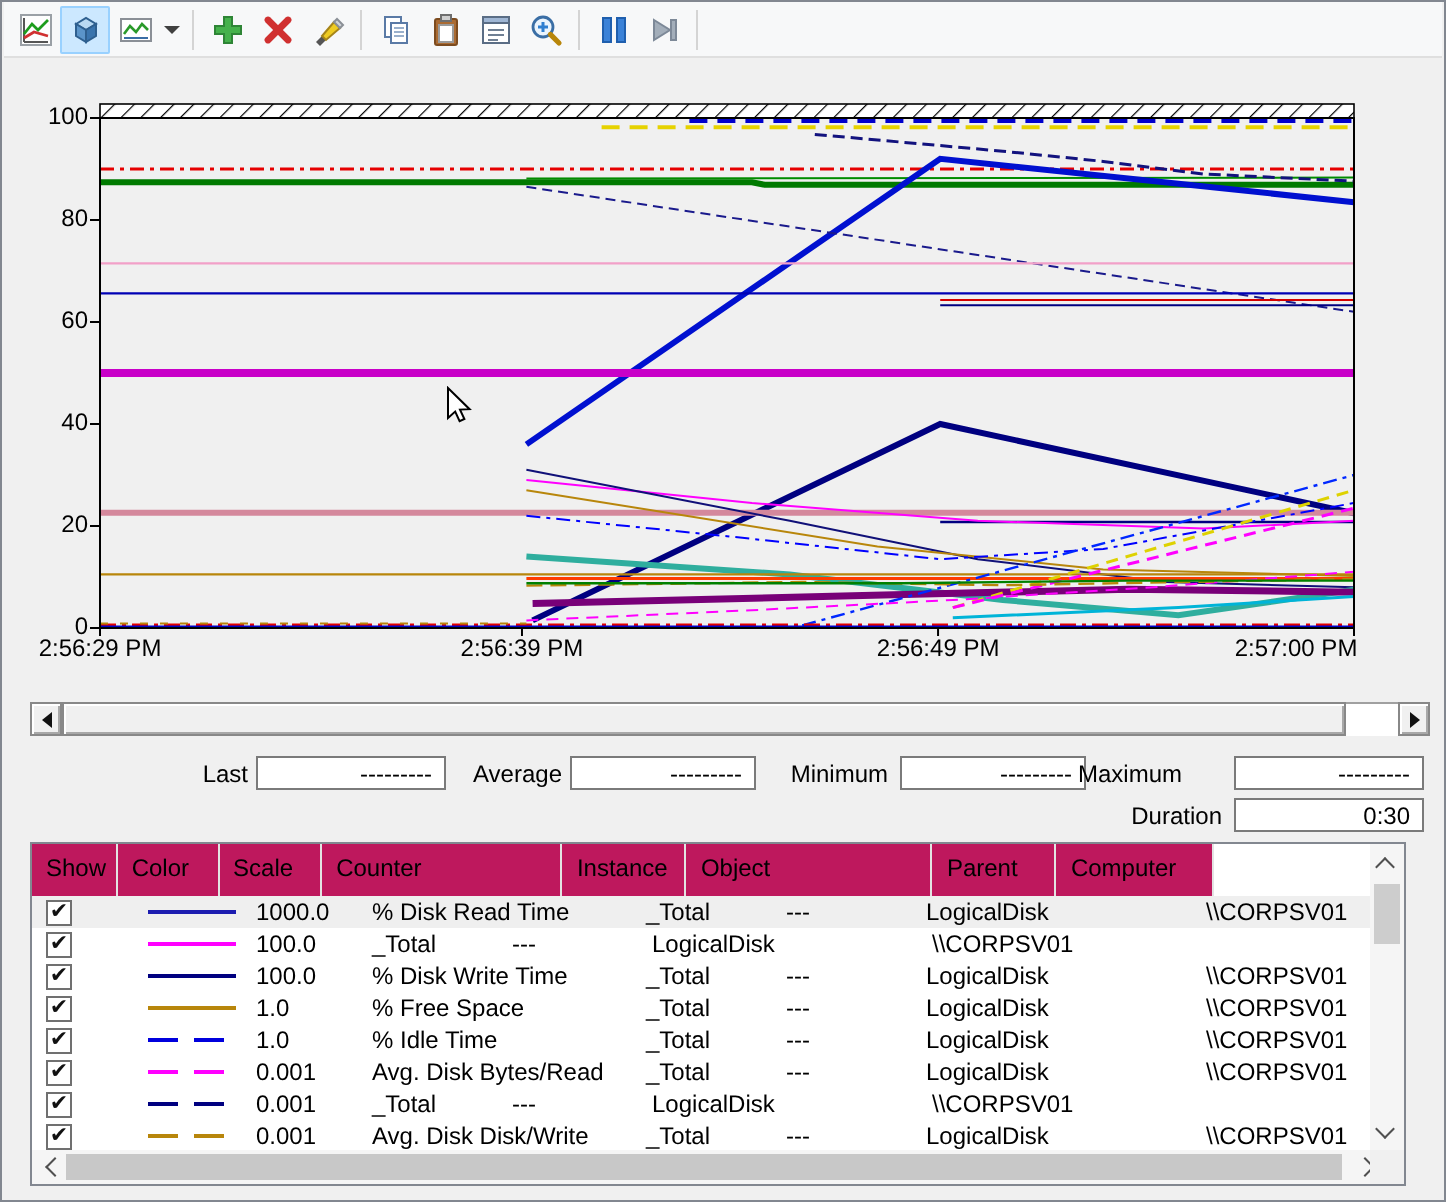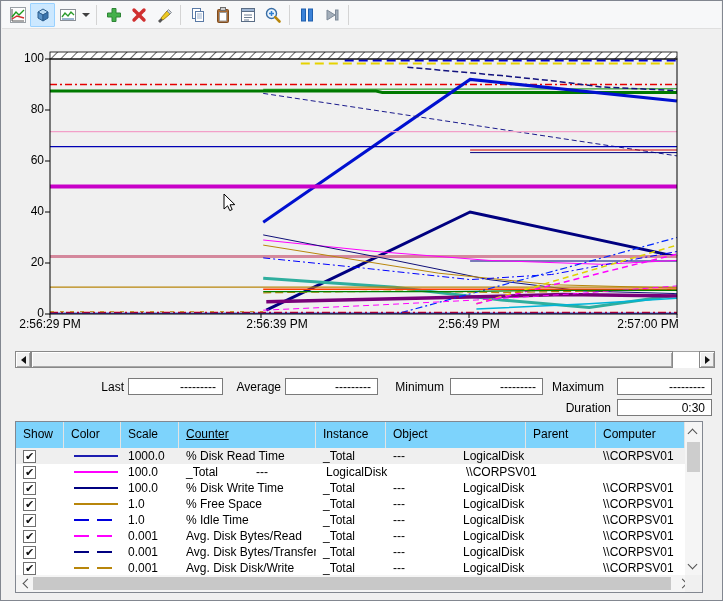--- a/index.html
+++ b/index.html
@@ -36,21 +36,21 @@
   .tri { width:0; height:0; border:4px solid transparent; }
   .tri.left  { border-right:5px solid #111; margin-left:-4px; }
   .tri.right { border-left:5px solid #111; margin-right:-4px; }
   
   .vlab { position:absolute; height:16px; text-align:right; font-size:12px; }
   .vbox { position:absolute; height:17px; background:#fff; border:1px solid #7a7a7a;
           font-size:12px; text-align:right; padding:1px 6px 0 2px; }
   
   #legend { position:absolute; left:14px; top:420px; width:688px; height:172px;
             background:#fff; border:1px solid #828790; overflow:hidden; }
-  #lheader { position:absolute; left:0; top:0; height:26px; width:669px; display:flex; background:#7dd3fc; }
+  #lheader { position:absolute; left:0; top:0; height:26px; width:591px; display:flex; background:#be185d; }
   .hcell { height:26px; line-height:25px; padding-left:7px; border-right:1px solid #e3e3e3;
            font-size:12px; overflow:hidden; white-space:nowrap; }
   #lrows { position:absolute; left:0; top:26px; width:669px; }
   .lrow { height:16px; display:flex; align-items:center; background:#fff; }
   .lrow.selected { background:#efefef; }
   .rcell { height:16px; line-height:16px; padding-left:7px; font-size:12px;
            overflow:hidden; white-space:nowrap; }
   .cb { width:13px; height:13px; background:#fff; border:1px solid #707070; margin-left:7px;
         font-size:11px; line-height:11px; text-align:center; color:#111; }
   .swatch { height:2px; width:44px; margin-left:10px; }
@@ -228,21 +228,21 @@
           <line x1="-5" x2="0" y1="204" y2="204"></line>
           <line x1="-5" x2="0" y1="255" y2="255"></line>
           <line x1="0" x2="0" y1="255" y2="259"></line>
           <line x1="210.9855" x2="210.9855" y1="255" y2="259"></line>
           <line x1="419.0241" x2="419.0241" y1="255" y2="259"></line>
           <line x1="627" x2="627" y1="255" y2="259"></line>
         </g>
     </svg>
     <div id="xlabels">
         <div class="xlab" style="left: 13px;">2:56:29 PM</div>
-        <div class="xlab" style="left: 223.986px; margin-left: 16px;">2:56:39 PM</div>
+        <div class="xlab" style="left: 223.986px;">2:56:39 PM</div>
         <div class="xlab" style="left: 432.024px;">2:56:49 PM</div>
         <div class="xlab" style="left: 611px;">2:57:00 PM</div>
       </div>
     <svg id="cursor" width="14" height="20">
       <polygon points="1,1 1,16 4.6,12.8 6.8,17.6 9.2,16.5 7,11.8 11.8,11.6" fill="#fff" stroke="#000"></polygon>
     </svg>
   </div>
 
   <div id="timebar">
     <div class="cls-btn" style="left:0; width:16px;">
@@ -254,32 +254,32 @@
       </div>
   </div>
 
   <div>
     <div class="vlab" style="left:63px;top:379px;width:60px;">Last</div>
     <div class="vbox" style="left:127px;top:377px;width:95px;">---------</div>
     <div class="vlab" style="left:190px;top:379px;width:90px;">Average</div>
     <div class="vbox" style="left:284px;top:377px;width:93px;">---------</div>
     <div class="vlab" style="left:353px;top:379px;width:90px;">Minimum</div>
     <div class="vbox" style="left:449px;top:377px;width:93px;">---------</div>
-    <div class="vlab" style="left:532px;top:379px;width:90px;text-align:center;">Maximum</div>
+    <div class="vlab" style="left:500px;top:379px;width:90px;">Maximum</div>
     <div class="vbox" style="left:616px;top:377px;width:95px;">---------</div>
     <div class="vlab" style="left:520px;top:400px;width:90px;">Duration</div>
     <div class="vbox" style="left:616px;top:398px;width:95px;">0:30</div>
   </div>
 
   <div id="legend">
     <div id="lheader">
         <div class="hcell" style="width: 48px;">Show</div>
         <div class="hcell" style="width: 57px;">Color</div>
         <div class="hcell" style="width: 58px;">Scale</div>
-        <div class="hcell" style="width: 137px; text-decoration: underline;">Counter</div>
+        <div class="hcell" style="width: 137px;">Counter</div>
         <div class="hcell" style="width: 70px;">Instance</div>
         <div class="hcell" style="width: 140px;">Object</div>
         <div class="hcell" style="width: 70px;">Parent</div>
         <div class="hcell" style="width: 89px;">Computer</div>
       </div>
     <div id="lrows">
         <div class="lrow selected">
           <div style="width: 48px;">
             <div class="cb">✔</div>
           </div>
@@ -363,21 +363,20 @@
           <div class="rcell" style="width: 89px;">\\CORPSV01</div>
         </div>
         <div class="lrow">
           <div style="width: 48px;">
             <div class="cb">✔</div>
           </div>
           <div style="width: 57px;">
             <div class="swatch" style="background: repeating-linear-gradient(90deg, rgb(0, 0, 128) 0px, rgb(0, 0, 128) 15px, transparent 15px, transparent 23px);"></div>
           </div>
           <div class="rcell" style="width: 58px;">0.001</div>
-          <div class="rcell" style="width: 137px;">Avg. Disk Bytes/Transfer</div>
           <div class="rcell" style="width: 70px;">_Total</div>
           <div class="rcell" style="width: 70px;">---</div>
           <div class="rcell" style="width: 140px;">LogicalDisk</div>
           <div class="rcell" style="width: 89px;">\\CORPSV01</div>
         </div>
         <div class="lrow">
           <div style="width: 48px;">
             <div class="cb">✔</div>
           </div>
           <div style="width: 57px;">

